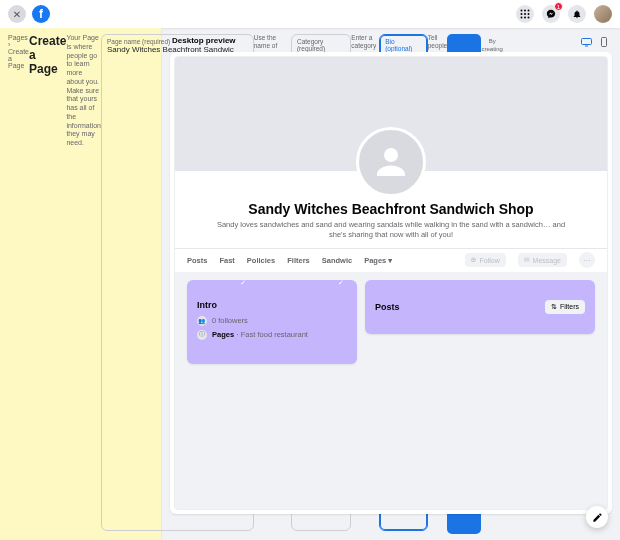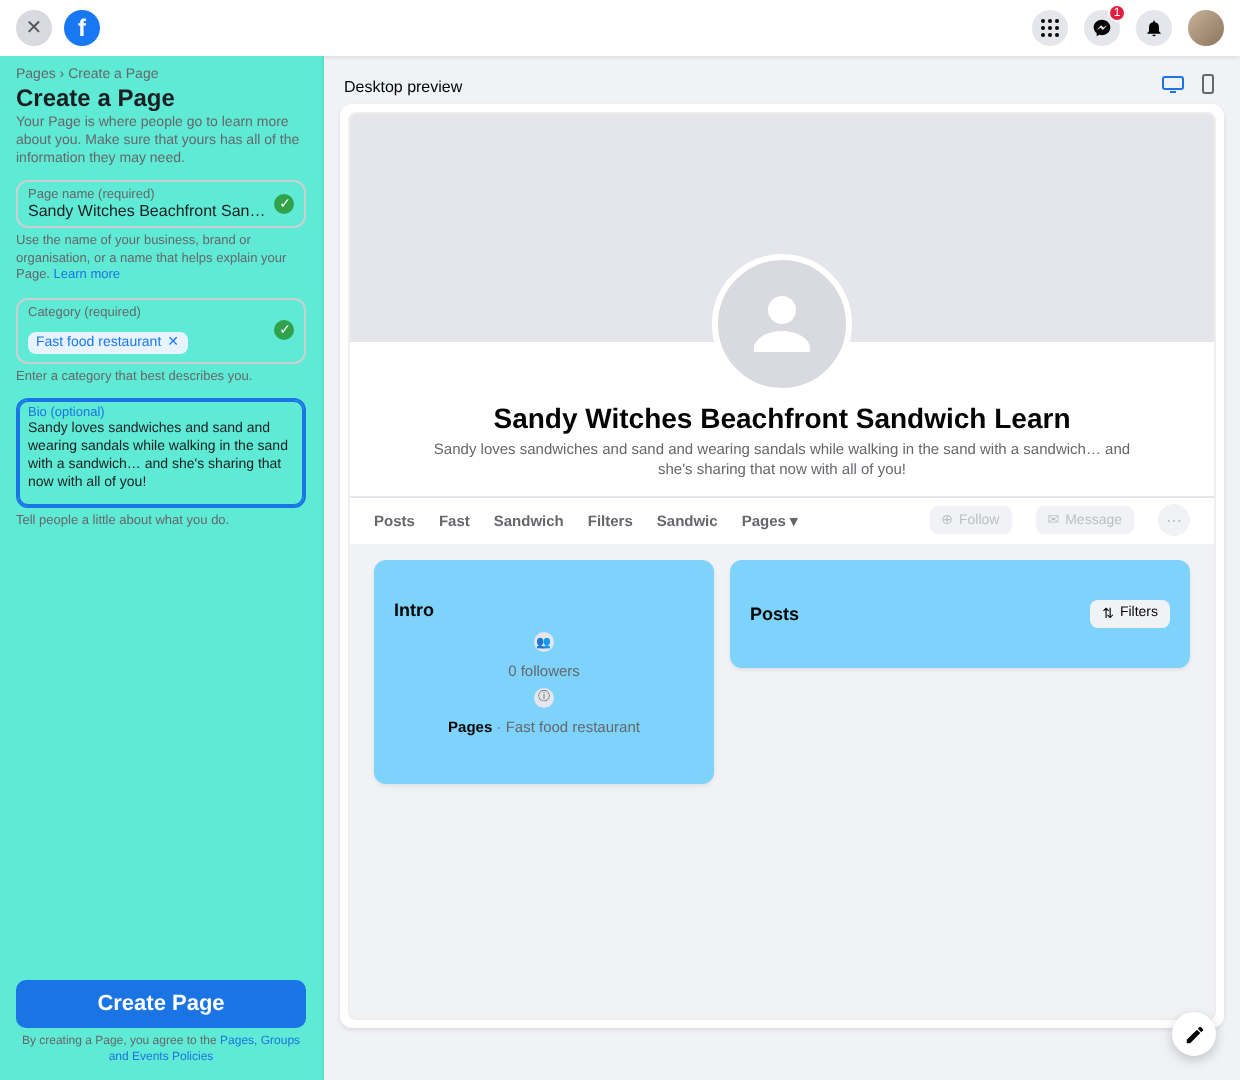--- a/index.html
+++ b/index.html
@@ -8,21 +8,21 @@
   .topbar { position:absolute; top:0; left:0; right:0; height:28px; background:#fff; display:flex; align-items:center; justify-content:space-between; padding:0 8px; box-shadow:0 1px 2px rgba(0,0,0,0.08);}
   .topbar-left { display:flex; align-items:center; gap:6px;}
   .close-circle { width:18px; height:18px; border-radius:50%; background:#d8dadf; display:flex; align-items:center; justify-content:center; color:#555; font-size:10px;}
   .fb-logo { width:18px; height:18px; border-radius:50%; background:#1877f2; display:flex; align-items:center; justify-content:center; color:#fff; font-weight:700; font-size:12px;}
   .topbar-right { display:flex; align-items:center; gap:8px;}
   .tr-icon { width:18px; height:18px; border-radius:50%; background:#e4e6eb; display:flex; align-items:center; justify-content:center; font-size:10px; color:#050505; position:relative;}
   .tr-badge { position:absolute; top:-3px; right:-3px; background:#e41e3f; color:#fff; width:9px; height:9px; border-radius:50%; font-size:6px; display:flex; align-items:center; justify-content:center; border:1px solid #fff;}
   .avatar { width:18px; height:18px; border-radius:50%; background:linear-gradient(135deg,#c7b29b,#8b745b);}
   
   .shell { position:absolute; top:28px; left:0; right:0; bottom:0; display:flex;}
-  .sidebar { width:162px; background:#5eead4; border-right:1px solid rgba(0,0,0,0.05); display:flex; flex-direction:column; padding:6px 8px 6px 8px;}
+  .sidebar { width:162px; background:#fef9c3; border-right:1px solid rgba(0,0,0,0.05); display:flex; flex-direction:row; padding:6px 8px 6px 8px;}
   .breadcrumb { font-size:7px; color:#65676b; margin-bottom:1px;}
   .breadcrumb a { color:#65676b; text-decoration:none;}
   .sb-title { font-size:12px; font-weight:700; margin-bottom:2px;}
   .sb-desc { font-size:7px; color:#65676b; line-height:1.25; margin-bottom:6px;}
   .field { border:1px solid #ccd0d5; border-radius:6px; padding:3px 5px 3px 5px; position:relative; margin-bottom:3px;}
   .field.ok::after { content:""; position:absolute; right:5px; top:50%; transform:translateY(-50%); width:10px; height:10px; border-radius:50%; background:#31a24c;}
   .field.ok::before { content:"✓"; position:absolute; right:6.5px; top:50%; transform:translateY(-52%); color:#fff; font-size:7px; z-index:1;}
   .field.focused { border-color:#1b74e4; box-shadow:0 0 0 1px #1b74e4 inset;}
   .field-label { font-size:6.5px; color:#65676b;}
   .field.focused .field-label { color:#1b74e4;}
@@ -31,43 +31,43 @@
   .chip { display:inline-flex; align-items:center; gap:3px; background:#e7f3ff; color:#1877f2; font-size:7px; padding:1.5px 4px; border-radius:4px; margin-top:1px;}
   .chip .x { color:#1877f2; font-size:7px;}
   .caption { font-size:6.5px; color:#65676b; line-height:1.3; margin-bottom:6px;}
   .caption a { color:#1b74e4; text-decoration:none;}
   .sb-flex { flex:1;}
   .create-btn { width:100%; background:#1b74e4; color:#fff; border:none; border-radius:5px; font-size:11px; font-weight:600; padding:6px 0; cursor:pointer;}
   .terms { font-size:6px; color:#65676b; text-align:center; line-height:1.3; margin-top:4px;}
   .terms a { color:#1b74e4; text-decoration:none;}
   
   .preview-wrap { flex:1; padding:6px 8px 8px 8px; position:relative;}
-  .preview-header { display:flex; align-items:flex-end; justify-content:space-between; font-size:8px; font-weight:400; color:#050505; padding:2px 2px 4px 2px;}
+  .preview-header { display:flex; align-items:flex-start; justify-content:space-between; font-size:8px; font-weight:700; color:#050505; padding:2px 2px 4px 2px;}
   .device-toggle { display:flex; gap:6px; align-items:center;}
   .dev { width:12px; height:12px; display:flex; align-items:center; justify-content:center; font-size:9px; color:#65676b;}
   .dev.active { color:#1b74e4;}
   .preview-card { background:#fff; border-radius:6px; box-shadow:0 1px 2px rgba(0,0,0,0.1); width:100%; height:462px; overflow:hidden; display:flex; flex-direction:column;}
   .pc-inner { margin:4px; border:1px solid #eee; border-radius:4px; flex:1; overflow:auto; background:#f0f2f5;}
   .cover { height:114px; background:#e4e6eb; position:relative;}
   .profile-pic { width:70px; height:70px; border-radius:50%; background:#d8dadf; border:3px solid #fff; position:absolute; bottom:-26px; left:50%; transform:translateX(-50%); display:flex; align-items:center; justify-content:center;}
   .profile-pic svg { width:42px; height:42px; fill:#fff;}
   .page-header { background:#fff; padding:30px 14px 8px 14px; text-align:center;}
   .page-name { font-size:14px; font-weight:700; color:#050505; margin-bottom:3px;}
   .page-bio { font-size:7.5px; color:#65676b; line-height:1.3; max-width:360px; margin:0 auto;}
   .tabs { background:#fff; border-top:1px solid #e4e6eb; display:flex; align-items:center; padding:0 12px; gap:12px; height:24px; font-size:7.5px; color:#65676b;}
   .tab { font-weight:600;}
   .tabs-flex { flex:1;}
   .ghost-btn { background:#f0f2f5; color:#bcc0c4; font-size:7px; padding:3px 6px; border-radius:4px; display:flex; align-items:center; gap:3px;}
   .ghost-round { width:16px; height:16px; border-radius:50%; background:#f0f2f5; color:#bcc0c4; display:flex; align-items:center; justify-content:center; font-size:8px;}
   .content-row { display:flex; gap:8px; padding:8px 12px;}
   .col-left { width:170px; display:flex; flex-direction:column; gap:8px;}
   .col-right { flex:1;}
-  .card { background:#7dd3fc; border-radius:6px; box-shadow:0 1px 2px rgba(0,0,0,0.08); padding:20px 10px;}
+  .card { background:#c4b5fd; border-radius:6px; box-shadow:0 1px 2px rgba(0,0,0,0.08); padding:20px 10px;}
   .card-title { font-size:9px; font-weight:700; color:#050505; margin-bottom:6px;}
-  .intro-row { display:flex; align-items:center; gap:5px; font-size:7.5px; color:#65676b; margin-bottom:4px;flex-direction:column;}
+  .intro-row { display:flex; align-items:center; gap:5px; font-size:7.5px; color:#65676b; margin-bottom:4px;}
   .intro-row .ic { width:10px; height:10px; border-radius:50%; background:#e4e6eb; display:flex; align-items:center; justify-content:center; font-size:6px; color:#65676b;}
   .intro-row b { color:#050505;}
   .posts-header { display:flex; align-items:center; justify-content:space-between;}
   .filters-btn { background:#f0f2f5; color:#050505; font-size:7px; padding:3px 6px; border-radius:4px; display:flex; align-items:center; gap:3px;}
   
   .fab { position:absolute; right:12px; bottom:12px; width:22px; height:22px; border-radius:50%; background:#fff; box-shadow:0 2px 6px rgba(0,0,0,0.2); display:flex; align-items:center; justify-content:center; font-size:10px; color:#050505;}
 </style>
 </head>
 <body>
 
@@ -170,27 +170,27 @@
     <div class="preview-card">
       <div class="pc-inner">
         <div class="cover">
           <div class="profile-pic">
             <svg viewBox="0 0 24 24">
                 <path d="M12 12a4 4 0 1 0-4-4 4 4 0 0 0 4 4zm0 2c-4 0-8 2-8 5v1h16v-1c0-3-4-5-8-5z"></path>
               </svg>
           </div>
         </div>
         <div class="page-header">
-          <div class="page-name">Sandy Witches Beachfront Sandwich Learn</div>
+          <div class="page-name">Sandy Witches Beachfront Sandwich Shop</div>
           <div class="page-bio">Sandy loves sandwiches and sand and wearing sandals while walking in the sand with a sandwich… and she's sharing that now with all of you!</div>
         </div>
         <div class="tabs">
           <span class="tab">Posts</span>
           <span class="tab">Fast</span>
-          <span class="tab">Sandwich</span>
+          <span class="tab">Policies</span>
           <span class="tab">Filters</span>
           <span class="tab">Sandwic</span>
           <span class="tab"><span>Pages</span> ▾</span>
           <div class="tabs-flex"></div>
           <div class="ghost-btn">
               <span>⊕</span>
               <span>Follow</span>
             </div>
           <div class="ghost-btn">
               <span>✉</span>

